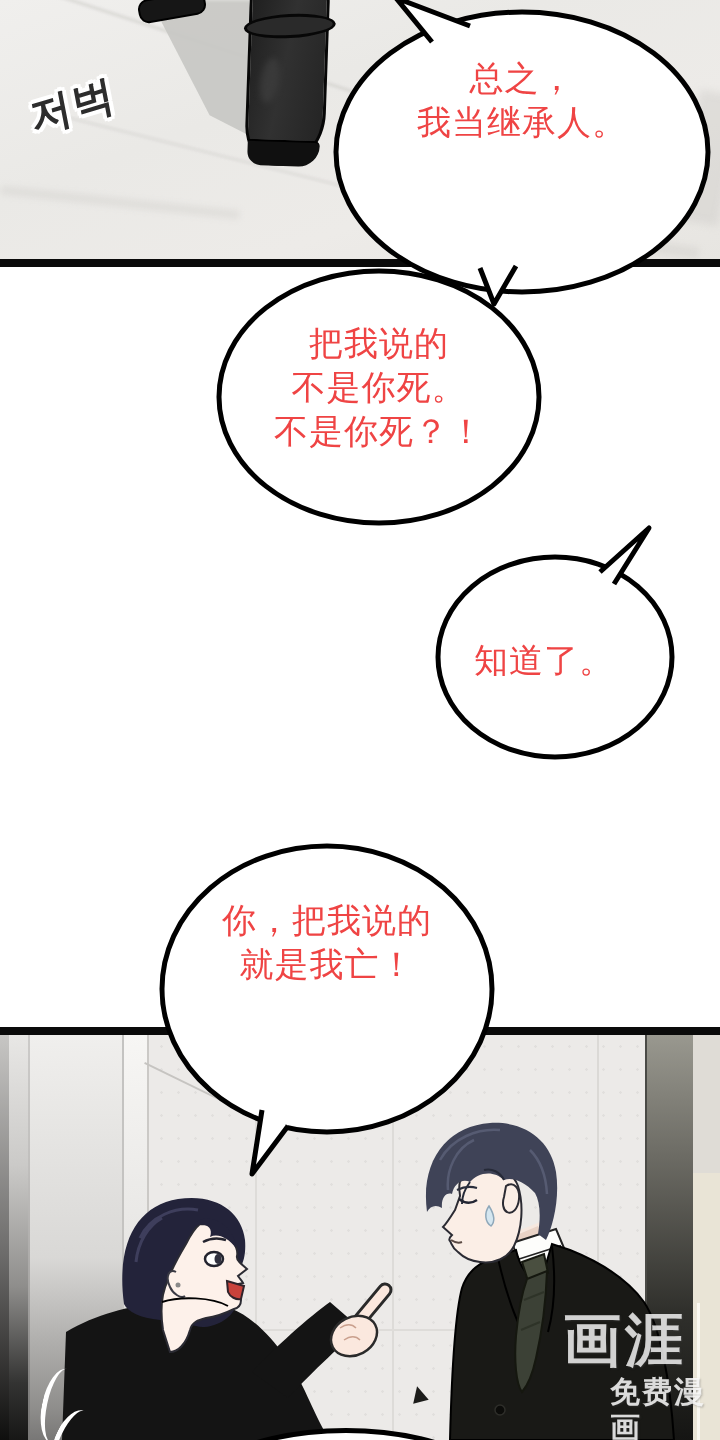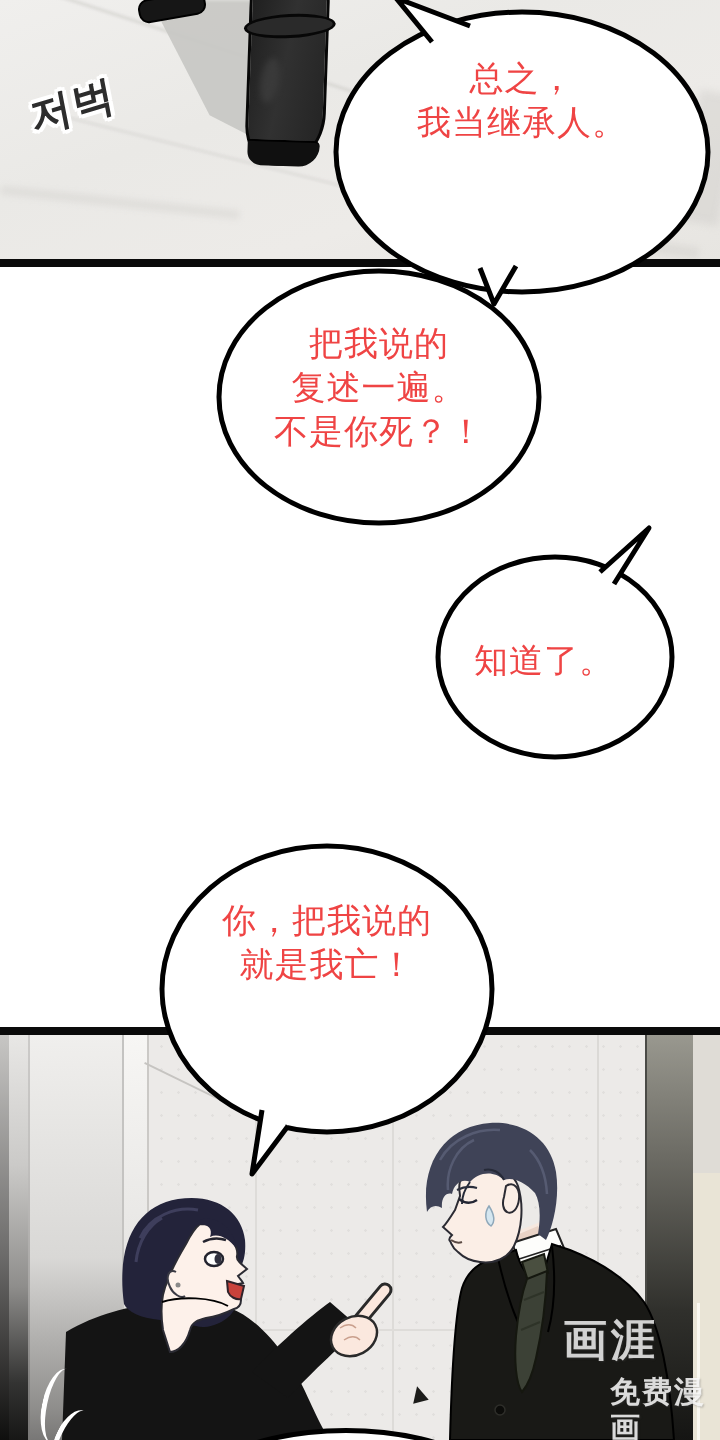--- a/index.html
+++ b/index.html
@@ -62,21 +62,21 @@
     border-left:8px solid transparent;border-right:8px solid transparent;
     border-bottom:16px solid #1c1c1a;transform:rotate(-14deg);}
   
   svg.bubble{position:absolute;overflow:visible;z-index:30;}
   .btext{position:absolute;z-index:31;}
   .bline{height:44px;line-height:44px;font-size:34px;font-weight:400;color:#ef4444;
     text-align:center;letter-spacing:1px;white-space:nowrap;}
   .bottom-bubble{left:150px;top:1428px;width:382px;height:210px;background:#fff;
     border:5px solid #000;border-radius:50%;z-index:28;}
   
-  .wm-logo{left:563px;top:1310px;font-size:44px;line-height:60px;font-weight:900;
+  .wm-logo{left:563px;top:1310px;font-size:58px;line-height:60px;font-weight:900;
     letter-spacing:4px;color:rgba(252,252,252,.8);z-index:40;
     text-shadow:1px 1px 2px rgba(70,70,70,.4);}
   .wm-sub{left:566px;top:1374px;font-size:30px;line-height:36px;font-weight:700;
     letter-spacing:2px;color:rgba(252,252,252,.85);z-index:40;
     text-shadow:1px 1px 2px rgba(70,70,70,.35);margin-left:44px;}
 </style>
 </head>
 <body>
 
 <div class="page">
@@ -180,21 +180,21 @@
   <div class="btext" style="left:330px;top:56px;width:384px;">
     <div class="bline">总之，</div>
     <div class="bline">我当继承人。</div>
   </div>
 
   <svg class="bubble" style="left:214px;top:266px;" width="332" height="264" viewBox="0 0 332 264">
     <ellipse cx="165" cy="131" rx="160" ry="126" fill="#fff" stroke="#000" stroke-width="5"></ellipse>
   </svg>
   <div class="btext" style="left:217px;top:321px;width:324px;">
     <div class="bline">把我说的</div>
-    <div class="bline">复述一遍。</div>
+    <div class="bline">不是你死。</div>
     <div class="bline">不是你死？！</div>
   </div>
 
   <svg class="bubble" style="left:432px;top:524px;" width="246" height="240" viewBox="0 0 246 240">
     <ellipse cx="123" cy="133" rx="117" ry="100" fill="#fff" stroke="#000" stroke-width="5"></ellipse>
     <path d="M168,48 L217,4 L182,60" fill="#fff" stroke="#000" stroke-width="5" stroke-linejoin="round"></path>
   </svg>
   <div class="btext" style="left:424px;top:638px;width:240px;">
     <div class="bline">知道了。</div>
   </div>

